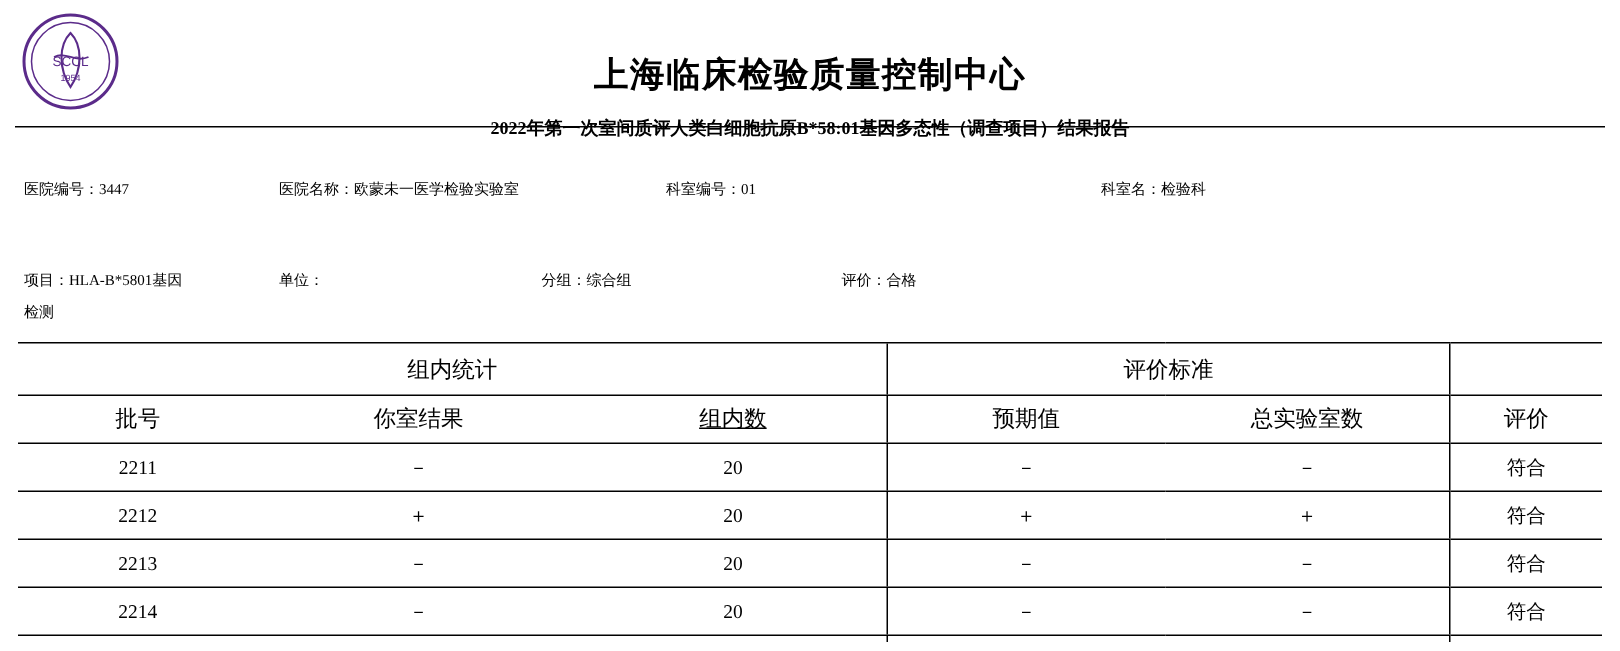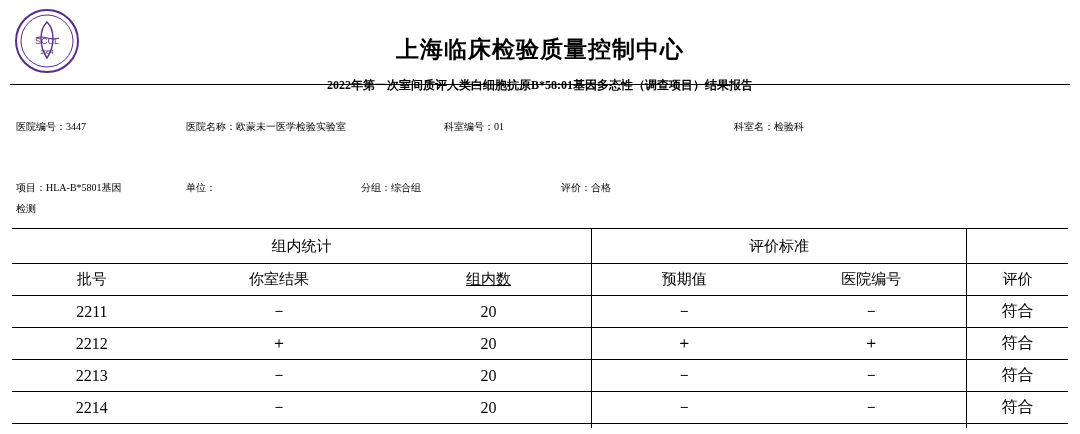--- a/index.html
+++ b/index.html
@@ -105,21 +105,21 @@
   .grp-row th.sep-left { border-left: 1px solid #000; }
   .head-row th {
     height: 31px;
     border-bottom: 1.6px solid #000;
     font-size: 15px;
   }
   .head-row th.sep-left { border-left: 1px solid #000; }
   tbody tr td {
     height: 31px;
     border-bottom: 0.8px solid #000;
-    font-size: 16px;
+    font-size: 13px;
   }
   tbody tr:last-child td { border-bottom: 0.8px solid #000; }
   tbody td.sep-left { border-left: 1px solid #000; }
 
   .col-batch { width: 160px; }
   .col-your  { width: 215px; }
   .col-num   { width: 205px; text-decoration: underline; }
   .col-exp   { width: 185px; }
   .col-range { width: 190px; }
   .col-eval  { width: 101px; }
@@ -195,21 +195,21 @@
       <tr class="grp-row">
         <th colspan="3">组内统计</th>
         <th colspan="2" class="sep-left">评价标准</th>
         <th class="sep-left"></th>
       </tr>
       <tr class="head-row">
         <th class="col-batch">批号</th>
         <th class="col-your">你室结果</th>
         <th class="col-num">组内数</th>
         <th class="col-exp sep-left">预期值</th>
-        <th class="col-range">医院编号</th>
+        <th class="col-range">总实验室数</th>
         <th class="col-eval sep-left">评价</th>
       </tr>
     </thead>
     <tbody>
       <tr>
         <td>2211</td>
         <td>－</td>
         <td>20</td>
         <td class="sep-left">－</td>
         <td>－</td>

